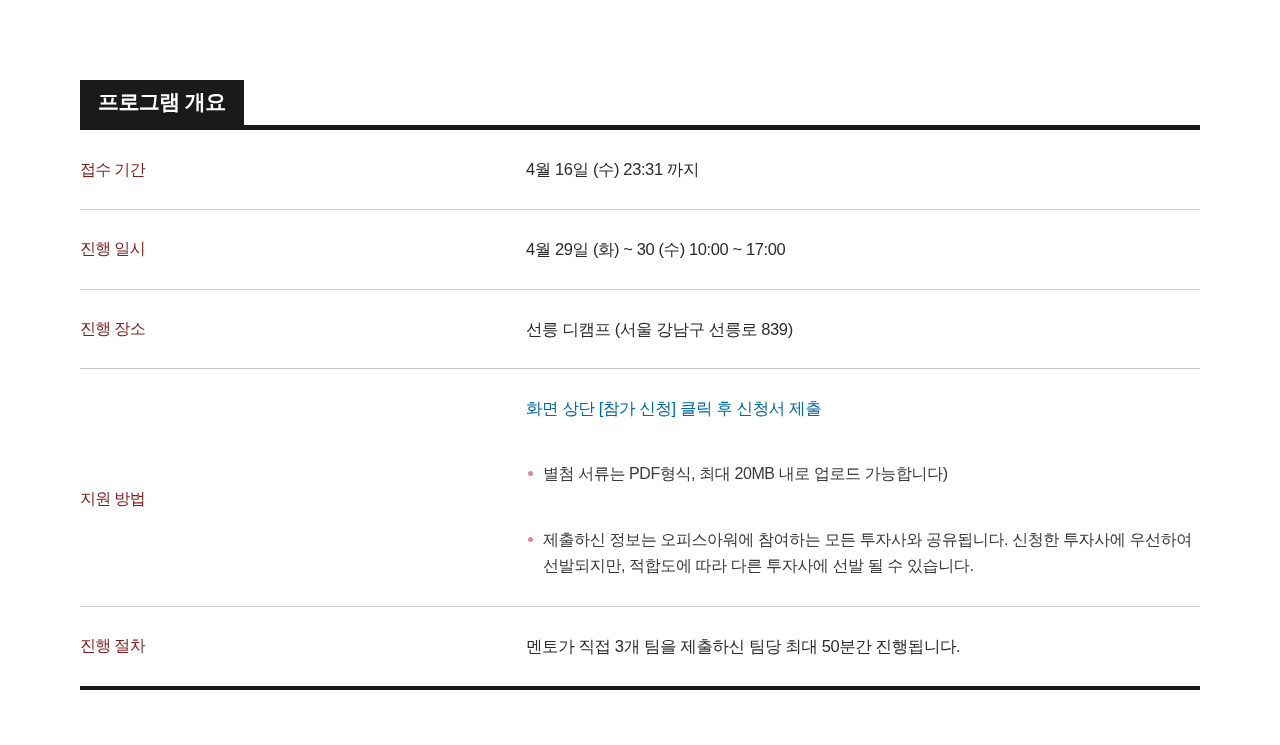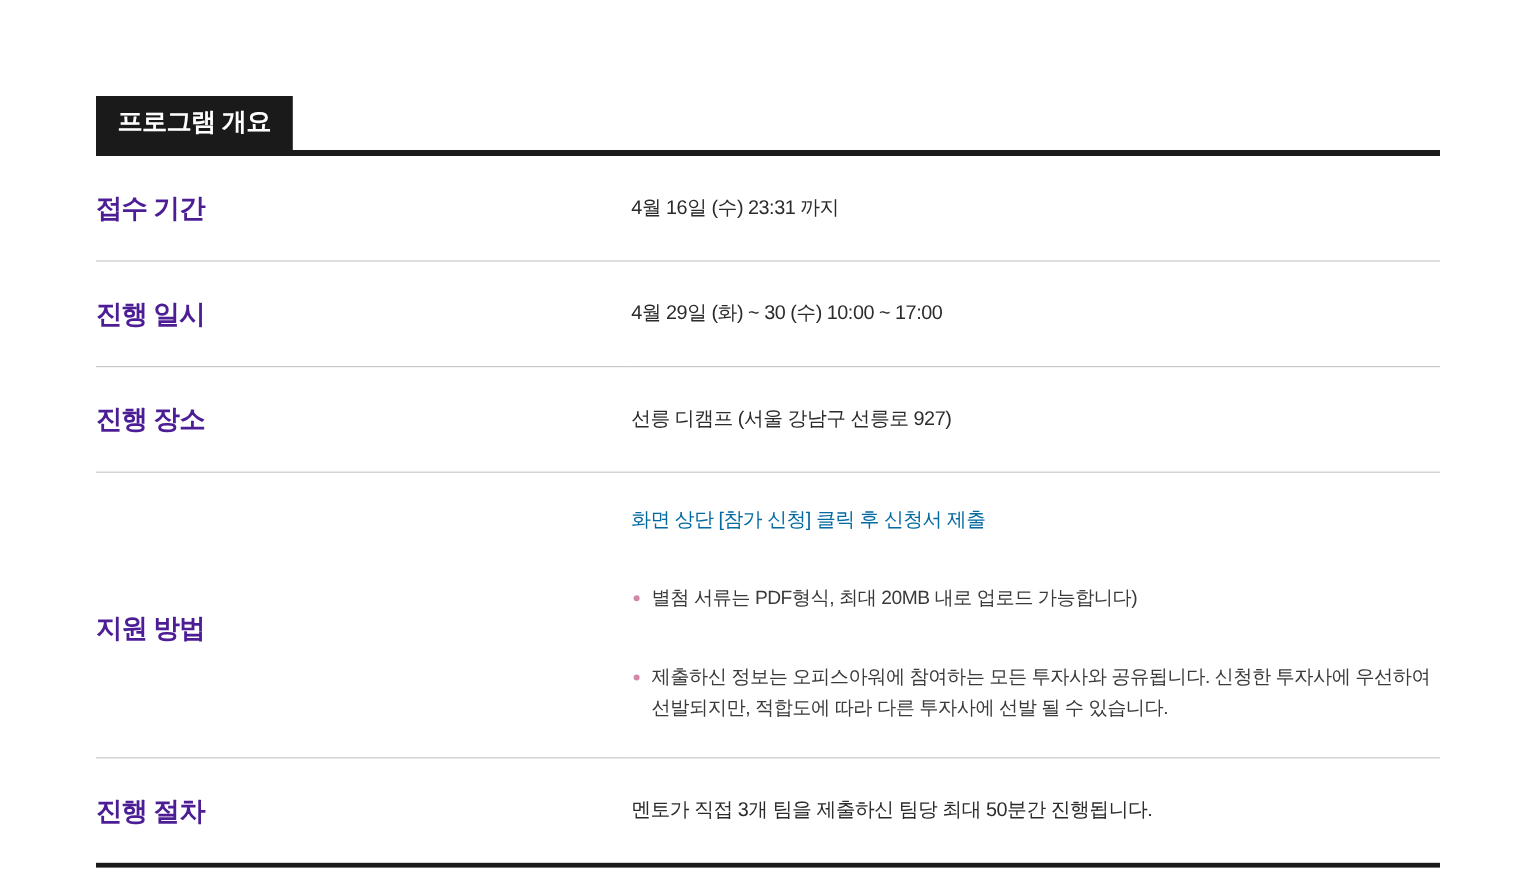--- a/index.html
+++ b/index.html
@@ -57,24 +57,24 @@
   table.overview tr {
     border-bottom: 1px solid #c9c9c9;
   }
   table.overview tr:last-child {
     border-bottom: none;
   }
   table.overview th {
     width: 446px;
     text-align: left;
     vertical-align: middle;
-    font-size: 22px;
-    font-weight: bold;
+    font-size: 16px;
+    font-weight: normal;
     letter-spacing: -0.7px;
-    color: #4c1d95;
+    color: #7f1d1d;
     padding: 0;
   }
   table.overview td {
     vertical-align: middle;
     font-size: 16.5px;
     letter-spacing: -0.4px;
     color: #2b2b2b;
     padding: 0;
   }
   .cell-pad {
@@ -162,21 +162,21 @@
           <td>
             <div class="cell-pad">4월 29일 (화) ~ 30 (수) 10:00 ~ 17:00</div>
           </td>
         </tr>
 
         <tr>
           <th>
             <div class="cell-pad-label">진행 장소</div>
           </th>
           <td>
-            <div class="cell-pad">선릉 디캠프 (서울 강남구 선릉로 927)</div>
+            <div class="cell-pad">선릉 디캠프 (서울 강남구 선릉로 839)</div>
           </td>
         </tr>
 
         <tr class="row-apply">
           <th>
             <div class="cell-pad-label">지원 방법</div>
           </th>
           <td>
             <div class="cell-pad">
               <p class="apply-lead">화면 상단 [참가 신청] 클릭 후 신청서 제출</p>

